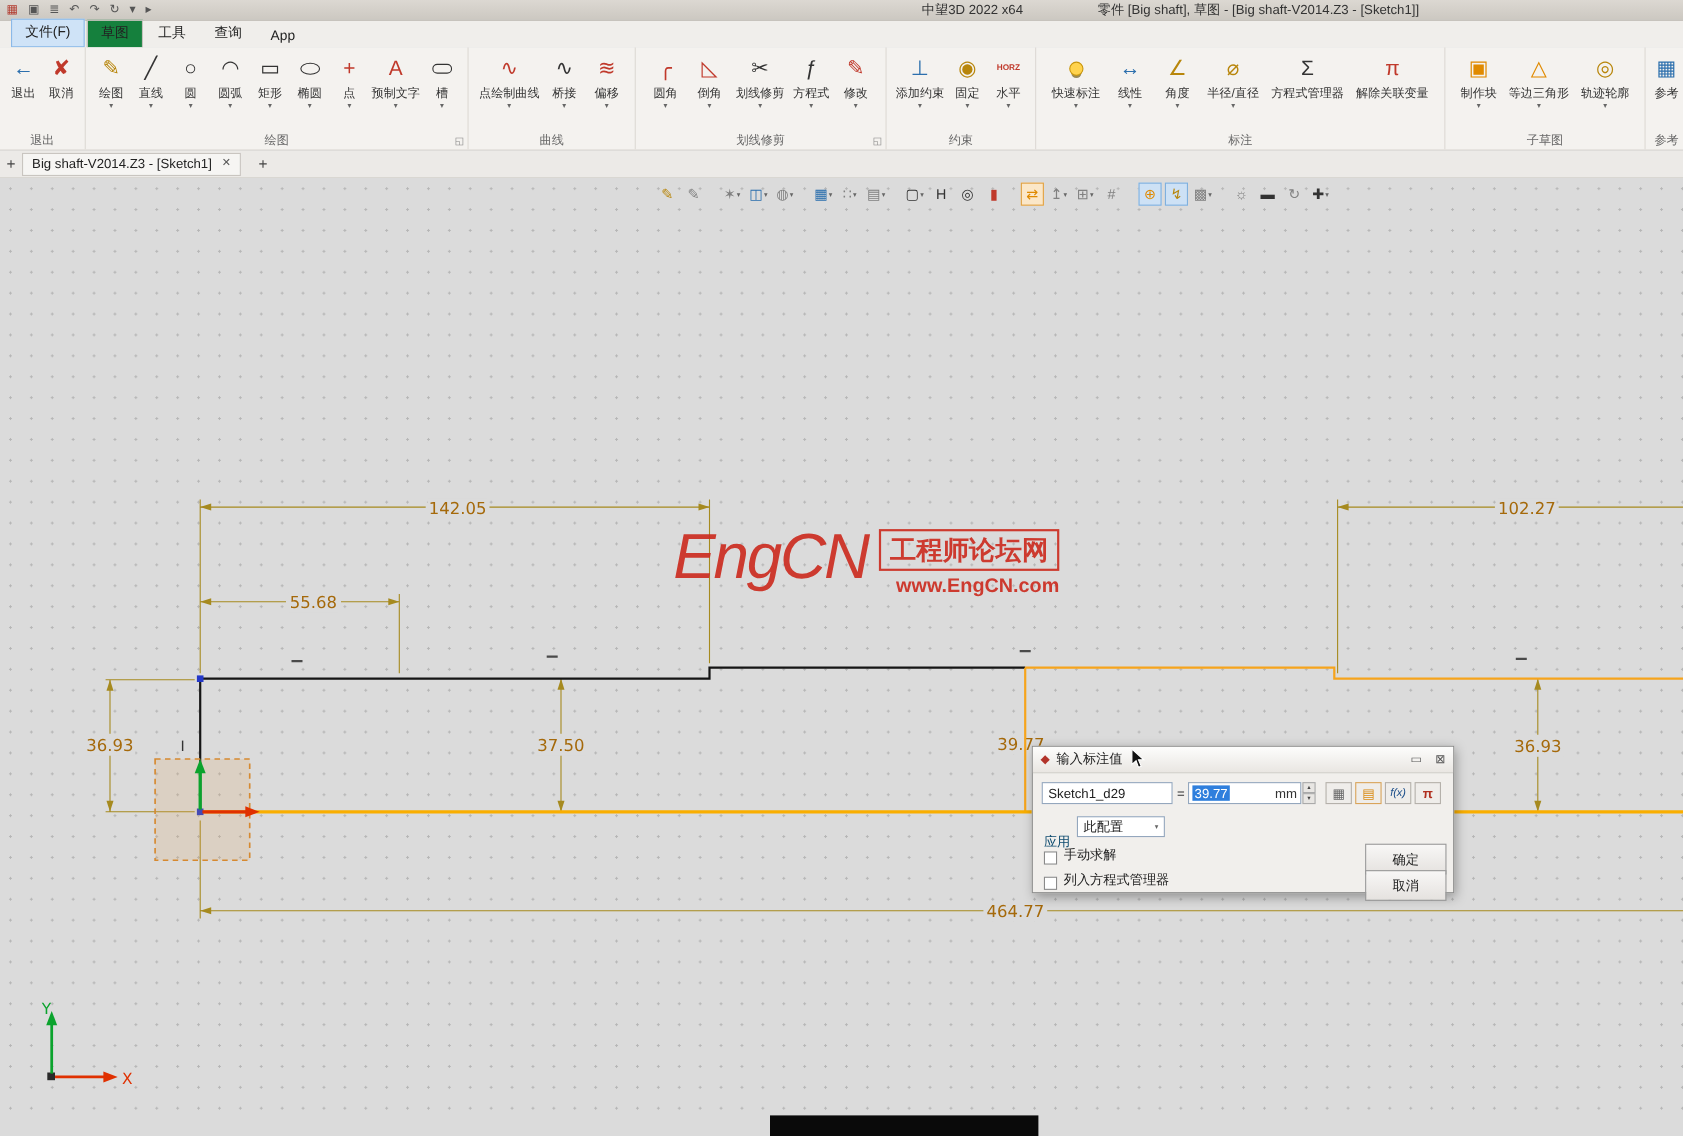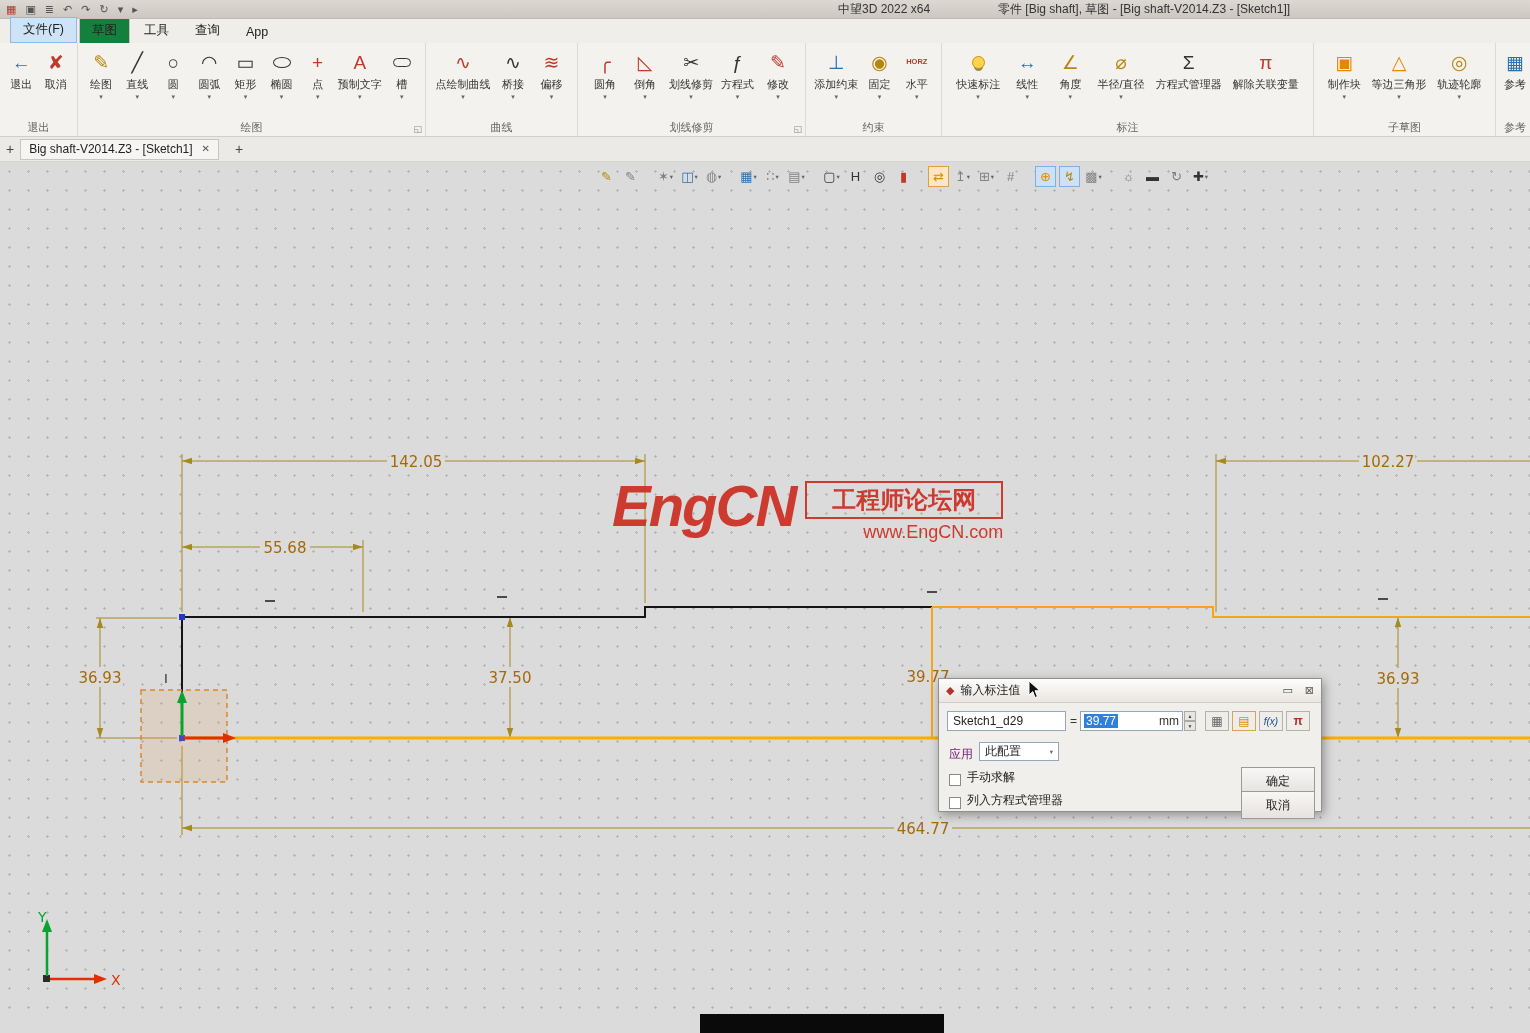--- a/index.html
+++ b/index.html
@@ -62,24 +62,24 @@
   .cti{min-width:21px;height:21px;display:flex;align-items:center;justify-content:center;gap:1px;border:1px solid transparent}
   .cti b{font-weight:normal;font-size:13px;line-height:1}
   .cc{font-style:normal;font-size:6.5px;color:#666}
   .gp{margin-left:11px}
   .hl{background:#cde1f5;border:1px solid #7fb0de}
   .hl-o{background:#fbe7c8;border:1px solid #e0a040}
 
   
   .watermark{position:absolute;left:612px;top:316px;display:flex;gap:10px;color:#cc2e22;opacity:.93;
     align-items:flex-start;z-index:2;pointer-events:none}
-  .wm-brand{font-size:58px;font-weight:bold;font-style:italic;line-height:.95;letter-spacing:-2px}
+  .wm-brand{font-size:58px;font-weight:normal;font-style:italic;line-height:.95;letter-spacing:-2px}
   .wm-col{display:flex;flex-direction:column;gap:3px;margin-top:3px}
-  .wm-site{font-size:24px;font-weight:bold;border:2px solid #cc2e22;padding:1px 25px;white-space:nowrap}
-  .wm-url{font-size:18px;font-weight:normal;text-align:right}
+  .wm-site{font-size:24px;font-weight:bold;border:2px solid #cc2e22;padding:1px 8px;white-space:nowrap}
+  .wm-url{font-size:18px;font-weight:bold;text-align:right}
 
   
   .dialog{position:absolute;left:938px;top:516px;width:384px;height:134px;background:#f1efec;
     border:1px solid #8f8f8f;box-shadow:2px 3px 10px rgba(0,0,0,.35);z-index:10;font-size:12px}
   .dlg-titlebar{height:24px;background:linear-gradient(#fdfdfc,#e9e6e2);border-bottom:1px solid #d2cfca;
     display:flex;align-items:center;padding:0 7px;gap:6px}
   .dlg-diamond{font-size:11px;color:#b2332a}
   .dlg-title{font-size:12px;color:#222}
   .dlg-ticons{margin-left:auto;display:flex;gap:12px;color:#555;font-size:11px}
   .dlg-name{position:absolute;left:8px;top:32px;width:119px;height:20px;background:#fff;border:1px solid #94a7bd;
@@ -90,21 +90,21 @@
   .dlg-val .sel{background:#2f7fdd;color:#fff;padding:0 2px}
   .dlg-val .unit{margin-left:auto;color:#333}
   .dlg-spin{position:absolute;left:245px;top:32px;width:12px;height:20px;display:flex;flex-direction:column}
   .dlg-spin span{flex:1;font-size:5px;color:#444;border:1px solid #aaa;background:#e8e6e3;
     display:flex;align-items:center;justify-content:center;line-height:1}
   .dlg-ico{position:absolute;top:32px;width:24px;height:20px;border:1px solid #b5b1ab;background:#efedea;
     display:flex;align-items:center;justify-content:center;font-size:12px;color:#666}
   .i-calc{left:266px}.i-unit{left:293px;color:#d98a12;border-color:#d9a45a}
   .i-fx{left:320px;font-size:10px;font-style:italic;color:#1d4f8a}
   .i-pi{left:347px;color:#b03020;font-weight:bold}
-  .dlg-apply-lb{position:absolute;left:10px;top:67px;color:#701a75}
+  .dlg-apply-lb{position:absolute;left:10px;top:78px;color:#0c4a6e}
   .dlg-apply{position:absolute;left:40px;top:63px;width:80px;height:19px;background:#fff;border:1px solid #94a7bd;
     display:flex;align-items:center;padding:0 5px;gap:4px}
   .dlg-apply .cc{margin-left:auto}
   .dlg-cb{position:absolute;left:10px;display:flex;gap:6px;align-items:flex-end;color:#222}
   .cb1{top:90px}.cb2{top:113px}
   .cbbox{width:12px;height:12px;background:#fff;border:1px solid #8a8a8a}
   .dlg-btn{position:absolute;left:302px;width:74px;height:28px;background:linear-gradient(#f8f7f6,#e5e2df);
     border:1px solid #9a9a9a;display:flex;align-items:center;justify-content:center;font-size:12px}
   .b-ok{top:88px}.b-cancel{top:112px}
 

